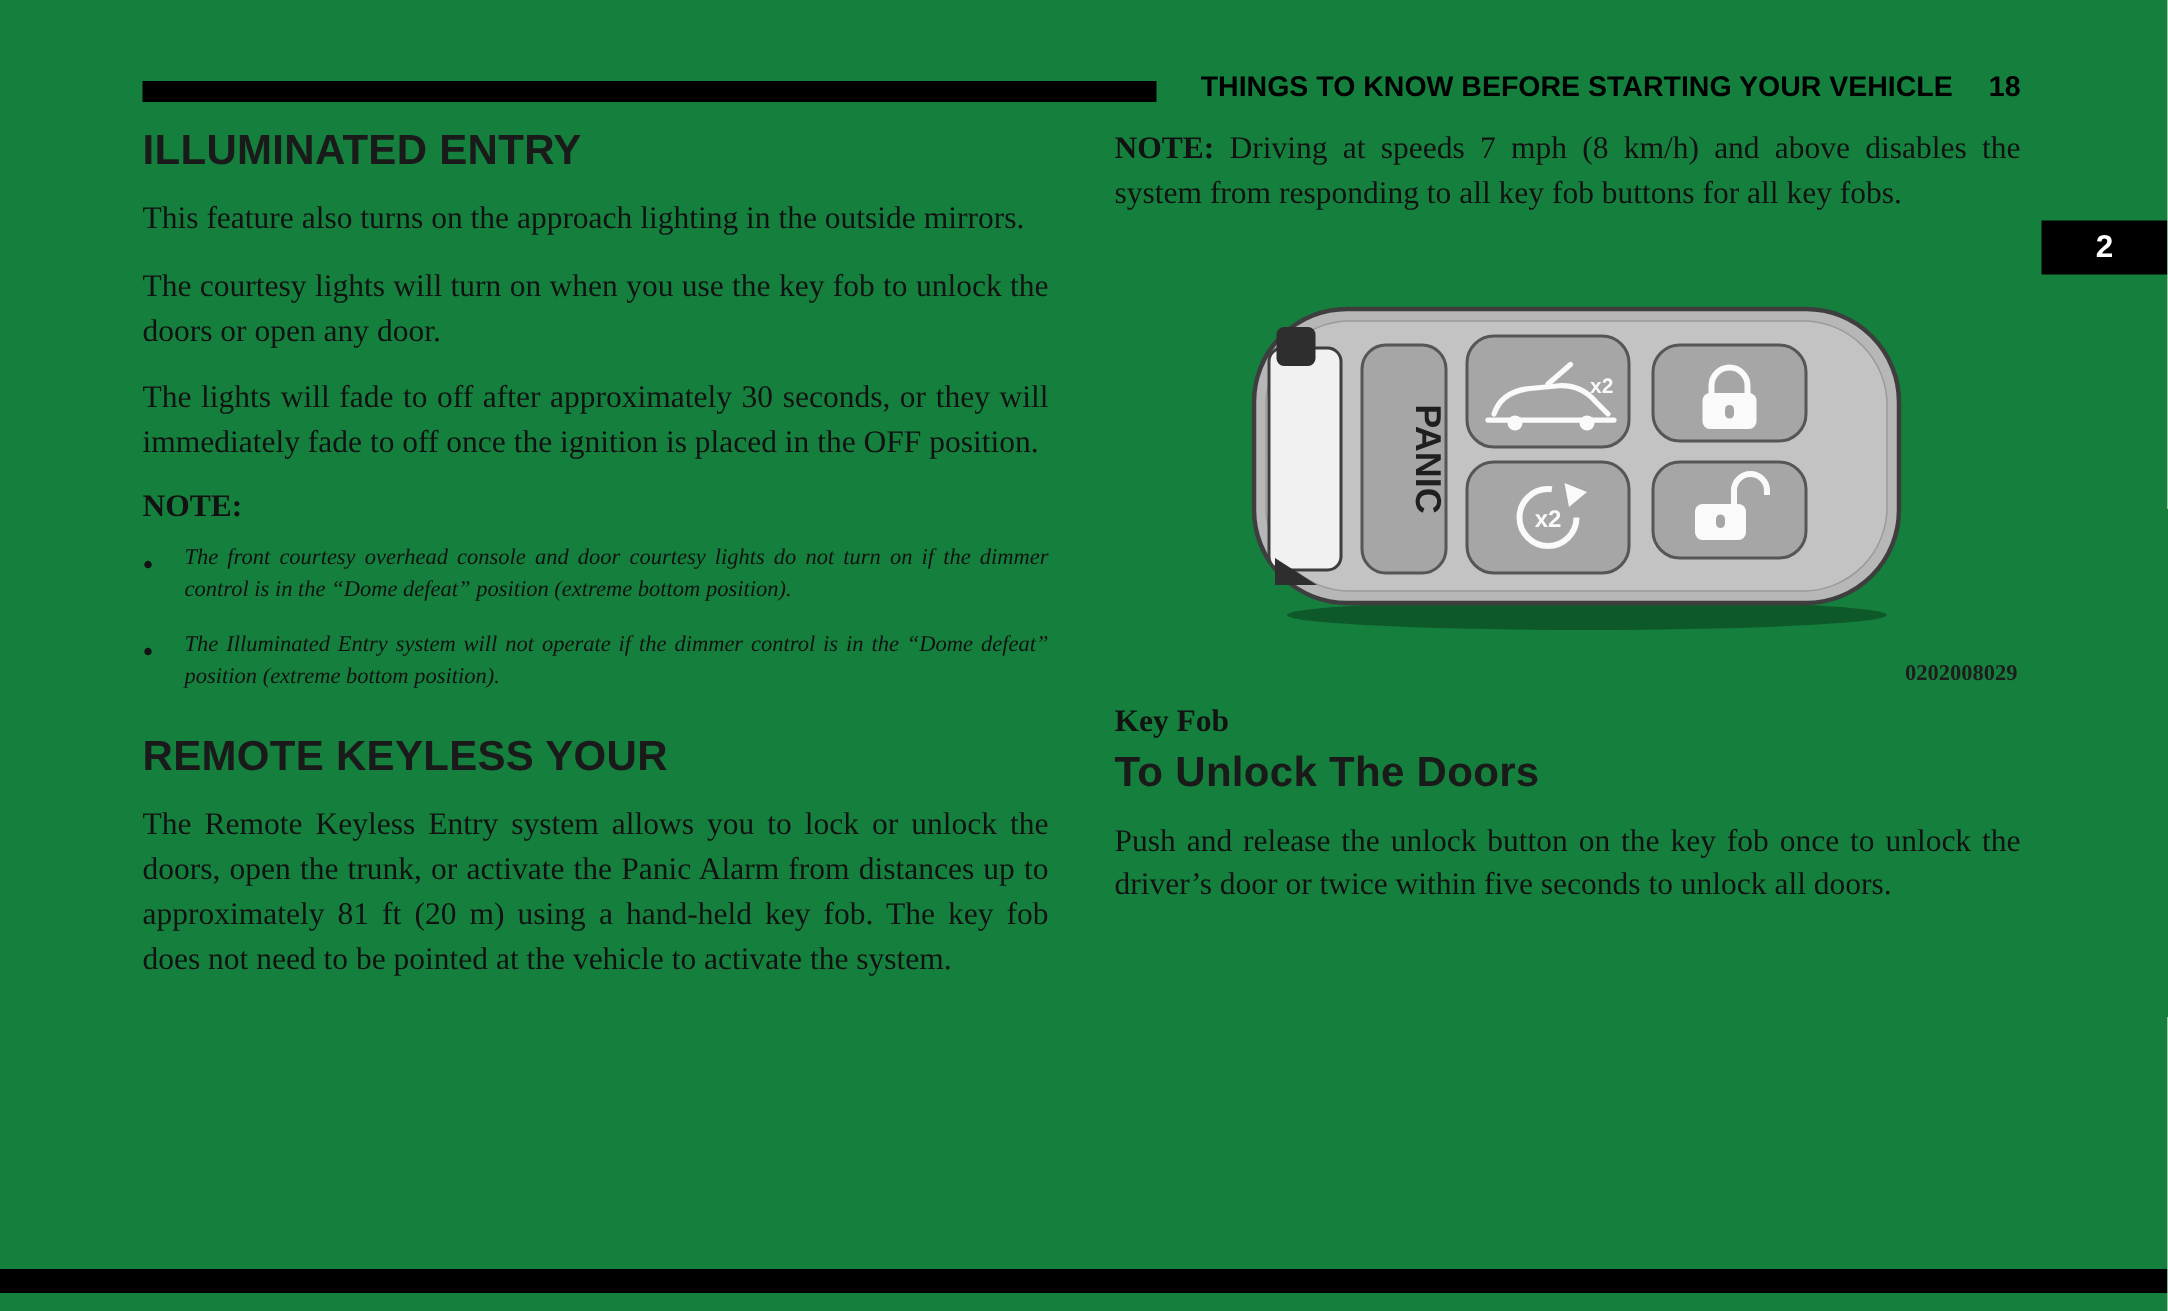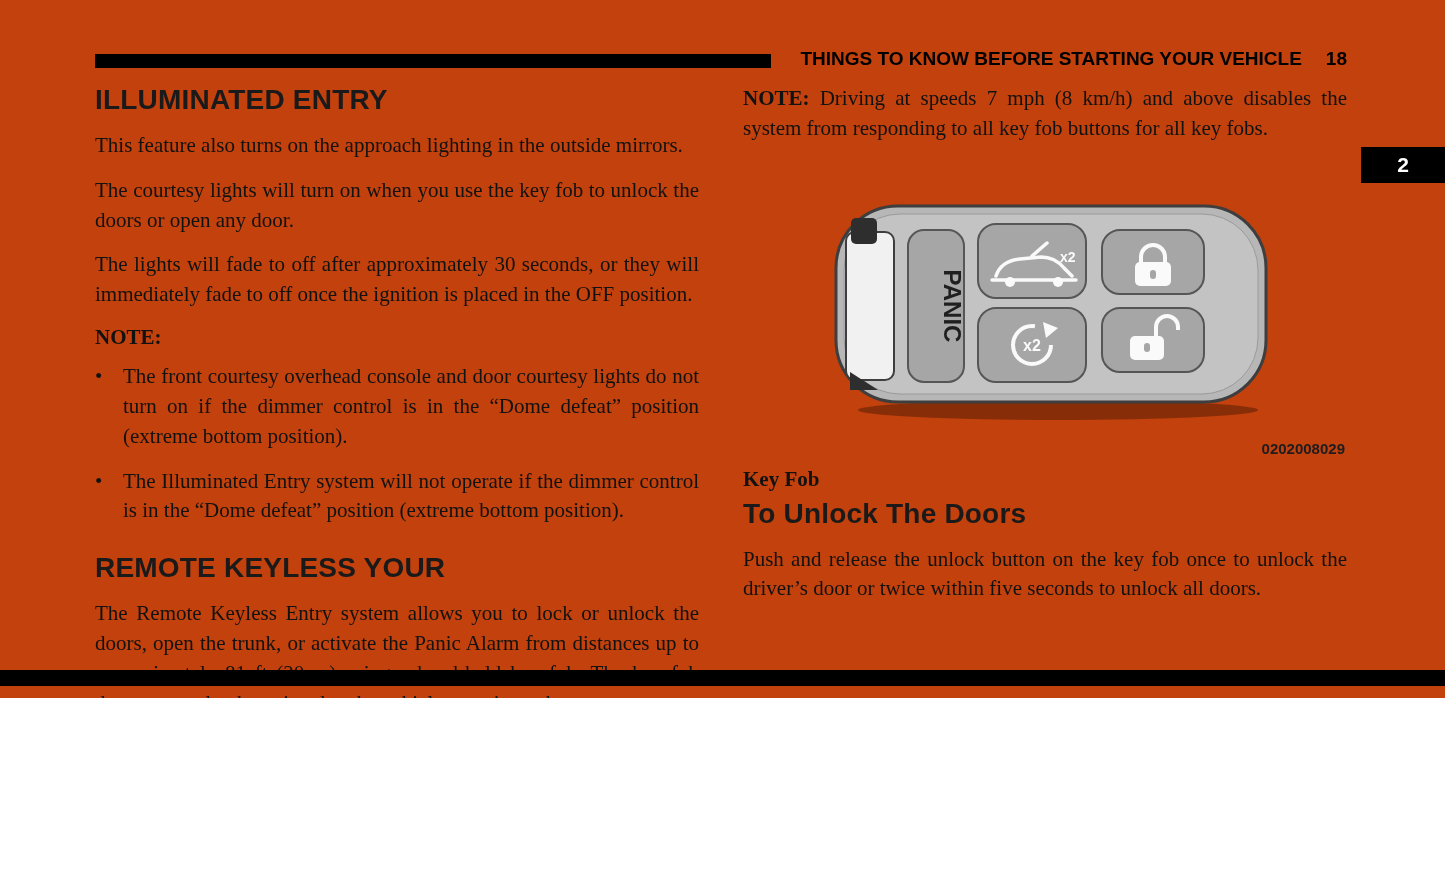--- a/index.html
+++ b/index.html
@@ -1,16 +1,16 @@
 <!DOCTYPE html>
 <html><head>
 <meta charset="utf-8">
 <style>
   html,body{margin:0;padding:0;background:#ffffff;}
-  .page{position:relative;width:1445px;height:698px;background:#c2410c;overflow:hidden;
+  .page{position:relative;width:1445px;height:874px;background:#15803d;overflow:hidden;
         font-family:"Liberation Serif",serif;color:#121212;}
 
   
   .topbar{position:absolute;left:95px;top:54px;width:676px;height:14px;background:#000;}
   .header{position:absolute;top:48px;left:780px;right:98px;display:flex;justify-content:flex-end;
           align-items:center;gap:24px;font-family:"Liberation Sans",sans-serif;font-weight:bold;
           font-size:19px;color:#000;white-space:nowrap;}
   .sidetab{position:absolute;right:0;top:147px;width:84px;height:36px;background:#000;color:#fff;
            display:flex;align-items:center;justify-content:center;font-family:"Liberation Sans",sans-serif;
            font-weight:bold;font-size:21px;}
@@ -23,26 +23,26 @@
 
   .h-sans{font-family:"Liberation Sans",sans-serif;font-size:28px;font-weight:bold;color:#1a1a1a;
           margin:0 0 15px;letter-spacing:.2px;}
   .h-sans.spaced{margin-top:26px;}
   p.body{font-size:21px;line-height:1.42;text-align:justify;margin:0 0 15px;}
   .note-label{font-weight:bold;}
   p.note-line{font-size:21px;font-weight:bold;margin:0 0 12px;}
 
   .bullet{display:flex;margin:0 0 15px;}
   .bullet .dot{width:28px;flex:none;font-size:21px;line-height:1.42;}
-  .bullet .txt{font-size:21px;line-height:1.42;text-align:justify;flex:1;}
+  .bullet .txt{font-size:15px;line-height:1.42;text-align:justify;flex:1;font-style:italic;}
 
   
   .figure{margin-top:34px;}
   .fob-wrap{width:470px;margin:0 auto;text-align:center;}
-  .fig-num{text-align:right;font-family:Liberation Sans, sans-serif;font-weight:bold;font-size:15px;
+  .fig-num{text-align:right;font-family:Liberation Serif, serif;font-weight:bold;font-size:15px;
            color:#1d1d1d;margin:6px 2px 0 0;}
   .fig-caption{font-weight:bold;font-size:21px;margin:10px 0 4px;}
 </style>
 </head>
 <body>
 
 <div class="page">
 
   <div class="topbar"></div>
 

